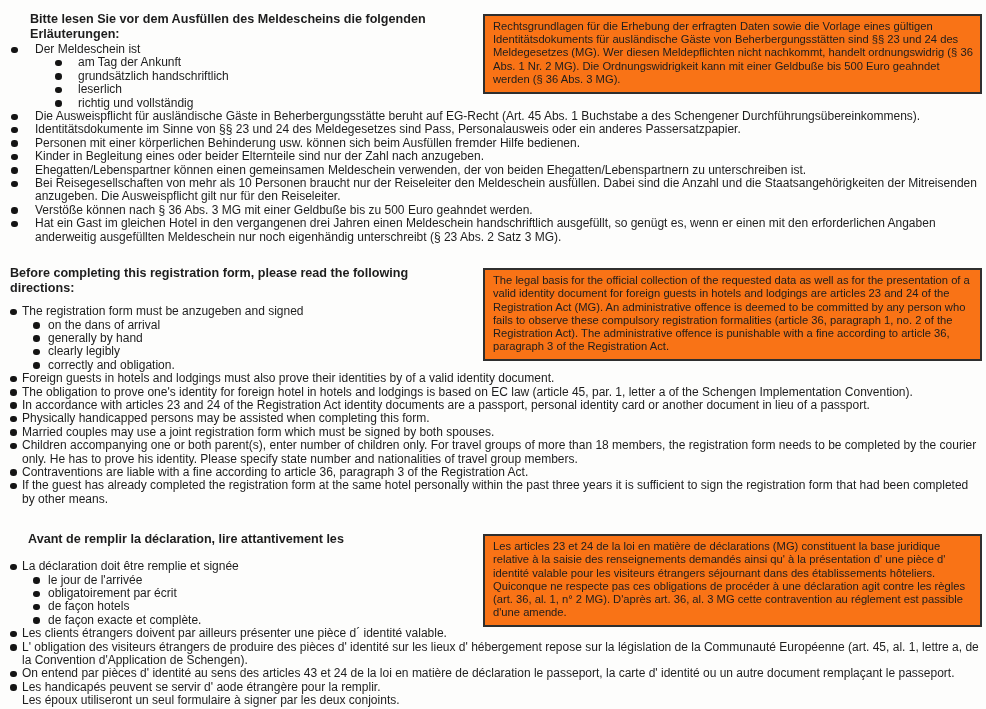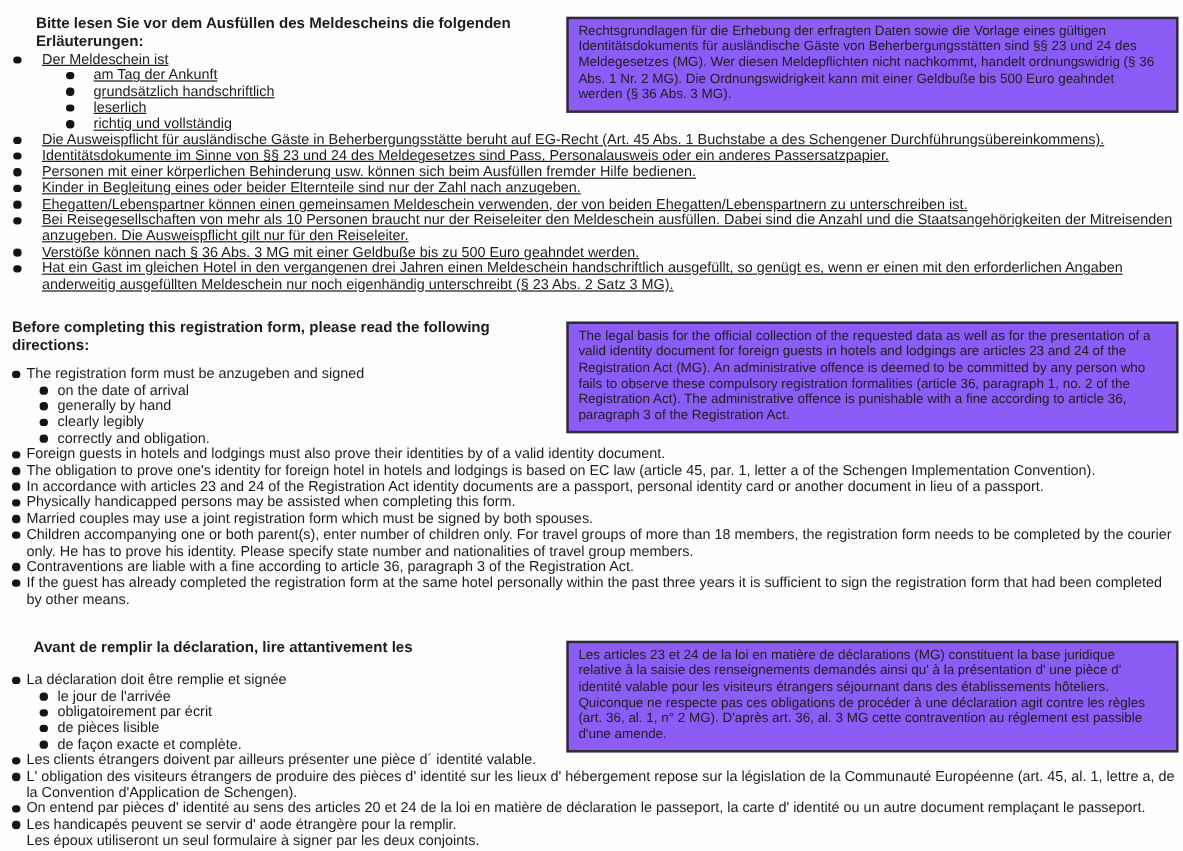--- a/index.html
+++ b/index.html
@@ -24,23 +24,23 @@
   }
   section.block::after {
     content: "";
     display: block;
     clear: both;
   }
   .legal-box {
     float: right;
     width: 482px;
     border: 2px solid #2f2f2f;
-    padding: 4px 16px 6px 8px;
+    padding: 4px 5px 6px 8px;
     margin: 2px 0 5px 10px;
-    background: #8b5cf6;
+    background: #f97316;
   }
   .legal-box p {
     margin: 0;
     font-size: 11.2px;
     line-height: 13.2px;
   }
   h2 {
     font-size: 12.6px;
     line-height: 15px;
     margin: 0;
@@ -59,21 +59,21 @@
   .blist > li { position: relative; }
   .b {
     position: absolute;
     top: 3.5px;
     width: 6.5px;
     height: 6.5px;
     border-radius: 50%;
     background: #141414;
   }
   
-  .blist-de > li { padding-left: 27px; text-decoration: underline; }
+  .blist-de > li { padding-left: 27px; }
   .blist-de > li > .b { left: 3px; }
   .sublist-de > li { position: relative; padding-left: 43px; }
   .sublist-de > li > .b { left: 20px; }
   
   .blist-tight > li { padding-left: 14px; }
   .blist-tight > li > .b { left: 2px; }
   .sublist-tight > li { position: relative; padding-left: 26px; }
   .sublist-tight > li > .b { left: 11px; }
   .cont {  }
   .sec-en { margin-top: 22px; }
@@ -114,21 +114,21 @@
   <section class="block sec-en">
     <aside class="legal-box">
       <p>The legal basis for the official collection of the requested data as well as for the presentation of a valid identity document for foreign guests in hotels and lodgings are articles 23 and 24 of the Registration Act (MG). An administrative offence is deemed to be committed by any person who fails to observe these compulsory registration formalities (article 36, paragraph 1, no. 2 of the Registration Act). The administrative offence is punishable with a fine according to article 36, paragraph 3 of the Registration Act.</p>
     </aside>
     <h2 class="h-en">Before completing this registration form, please read the following directions:</h2>
     <ul class="blist blist-tight">
       <li>
         <span class="b"></span>
         <span class="t">The registration form must be anzugeben and signed</span>
         <ul class="sublist-tight">
-          <li><span class="b"></span><span class="t">on the date of arrival</span></li>
+          <li><span class="b"></span><span class="t">on the dans of arrival</span></li>
           <li><span class="b"></span><span class="t">generally by hand</span></li>
           <li><span class="b"></span><span class="t">clearly legibly</span></li>
           <li><span class="b"></span><span class="t">correctly and obligation.</span></li>
         </ul>
       </li>
       <li><span class="b"></span><span class="t">Foreign guests in hotels and lodgings must also prove their identities by of a valid identity document.</span></li>
       <li><span class="b"></span><span class="t">The obligation to prove one's identity for foreign hotel in hotels and lodgings is based on EC law (article 45, par. 1, letter a of the Schengen Implementation Convention).</span></li>
       <li><span class="b"></span><span class="t">In accordance with articles 23 and 24 of the Registration Act identity documents are a passport, personal identity card or another document in lieu of a passport.</span></li>
       <li><span class="b"></span><span class="t">Physically handicapped persons may be assisted when completing this form.</span></li>
       <li><span class="b"></span><span class="t">Married couples may use a joint registration form which must be signed by both spouses.</span></li>
@@ -143,26 +143,26 @@
       <p>Les articles 23 et 24 de la loi en matière de déclarations (MG) constituent la base juridique relative à la saisie des renseignements demandés ainsi qu' à la présentation d' une pièce d' identité valable pour les visiteurs étrangers séjournant dans des établissements hôteliers. Quiconque ne respecte pas ces obligations de procéder à une déclaration agit contre les règles (art. 36, al. 1, n° 2 MG). D'après art. 36, al. 3 MG cette contravention au réglement est passible d'une amende.</p>
     </aside>
     <h2 class="h-fr">Avant de remplir la déclaration, lire attantivement les</h2>
     <ul class="blist blist-tight">
       <li>
         <span class="b"></span>
         <span class="t">La déclaration doit être remplie et signée</span>
         <ul class="sublist-tight">
           <li><span class="b"></span><span class="t">le jour de l'arrivée</span></li>
           <li><span class="b"></span><span class="t">obligatoirement par écrit</span></li>
-          <li><span class="b"></span><span class="t">de pièces lisible</span></li>
+          <li><span class="b"></span><span class="t">de façon hotels</span></li>
           <li><span class="b"></span><span class="t">de façon exacte et complète.</span></li>
         </ul>
       </li>
       <li><span class="b"></span><span class="t">Les clients étrangers doivent par ailleurs présenter une pièce d´ identité valable.</span></li>
       <li><span class="b"></span><span class="t">L' obligation des visiteurs étrangers de produire des pièces d' identité sur les lieux d' hébergement repose sur la législation de la Communauté Européenne (art. 45, al. 1, lettre a, de la Convention d'Application de Schengen).</span></li>
-      <li><span class="b"></span><span class="t">On entend par pièces d' identité au sens des articles 20 et 24 de la loi en matière de déclaration le passeport, la carte d' identité ou un autre document remplaçant le passeport.</span></li>
+      <li><span class="b"></span><span class="t">On entend par pièces d' identité au sens des articles 43 et 24 de la loi en matière de déclaration le passeport, la carte d' identité ou un autre document remplaçant le passeport.</span></li>
       <li><span class="b"></span><span class="t">Les handicapés peuvent se servir d' aode étrangère pour la remplir.</span></li>
       <li><span class="t">Les époux utiliseront un seul formulaire à signer par les deux conjoints.</span></li>
 
     </ul>
   </section>
 
 </div>
 
 </body></html>

